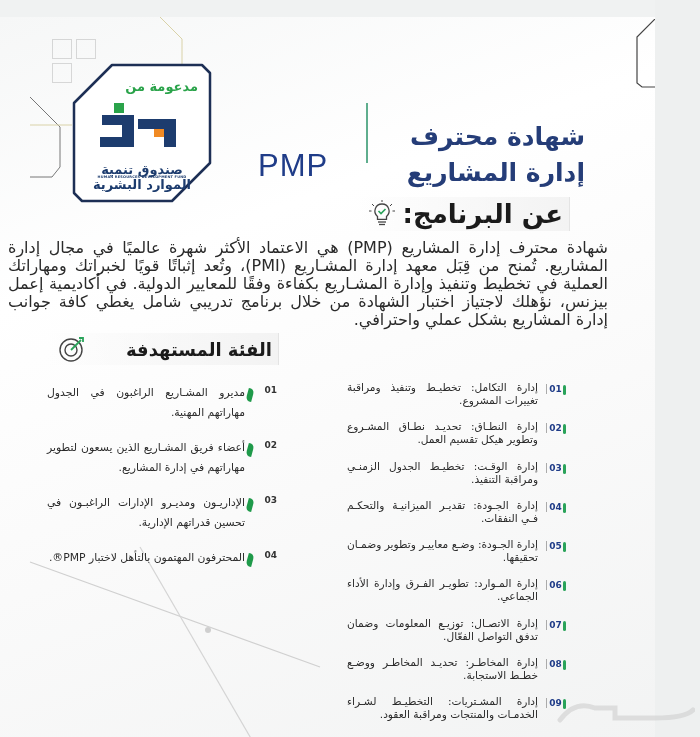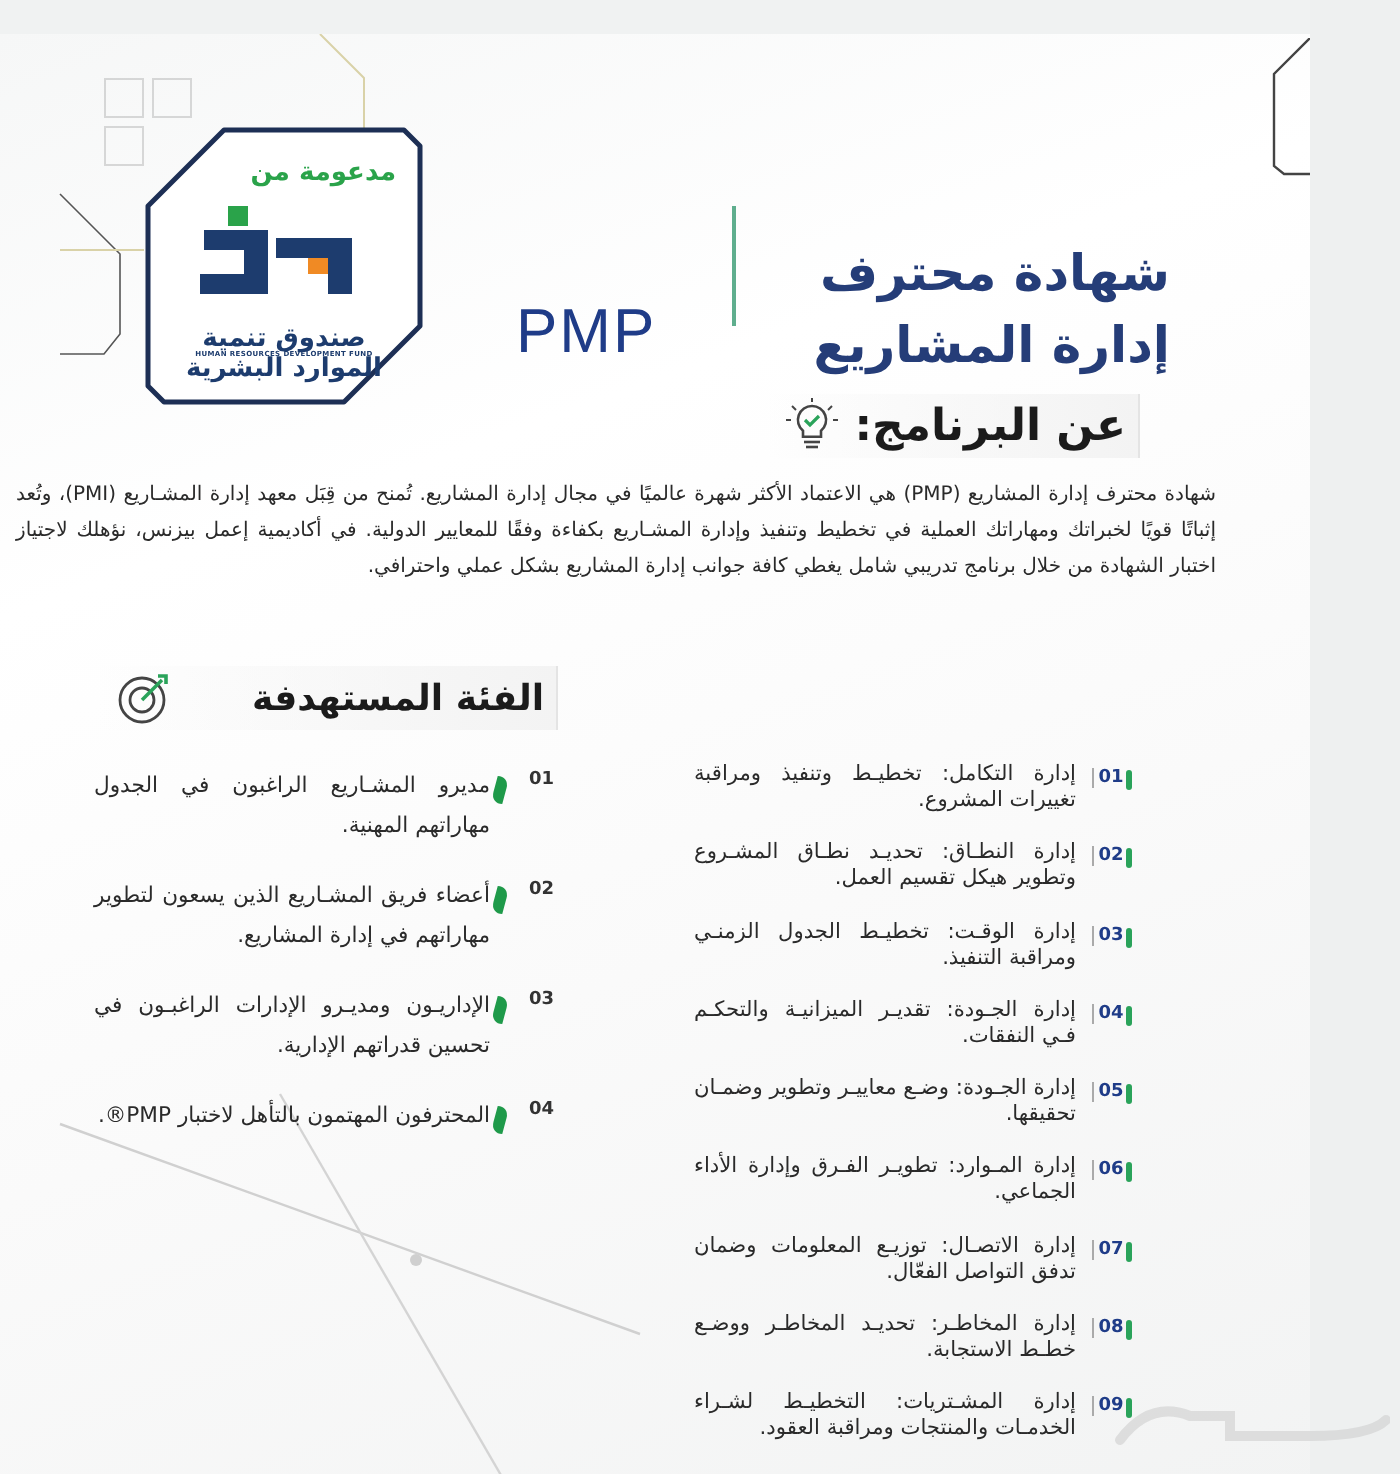--- a/index.html
+++ b/index.html
@@ -60,29 +60,29 @@
 
   
   .sec-head {
     position: absolute; direction: rtl; display: flex; align-items: center; gap: 8px;
     background: linear-gradient(270deg, #f3f3f3, rgba(255,255,255,0));
     border-right: 1px solid #e4e4e4;
     padding: 2px 6px 2px 10px;
   }
   .sec-head .label { font-weight: bold; color: #1b1b1b; }
   .about-head { right: 85px; top: 180px; }
-  .about-head .label { font-size: 22px; }
+  .about-head .label { font-size: 26px; }
   .axes-head { right: 100px; top: 316px; }
   .axes-head .label { font-size: 18px; }
   .target-head { right: 376px; top: 316px; }
   .target-head .label { font-size: 18px; margin-left: 32px; }
 
   .about-text {
     position: absolute; right: 47px; top: 222px; width: 600px; direction: rtl; text-align: justify;
-    font-size: 10px; line-height: 18px; color: #2a2a2a;
+    font-size: 16px; line-height: 18px; color: #2a2a2a;
   }
 
   
   .axes-list { position: absolute; right: 93px; top: 364px; width: 215px; direction: rtl; }
   .axes-item { display: flex; flex-direction: row; align-items: flex-start; margin-bottom: 13.3px; }
   .axes-num {
     width: 16px; flex: 0 0 16px; font-size: 9px; color: #1f3c88; font-weight: bold;
     border-left: 1px solid #aaa; padding-left: 2px; text-align: center; position: relative; margin-left: 8px; margin-top: 3px;
   }
   .axes-num::before {

